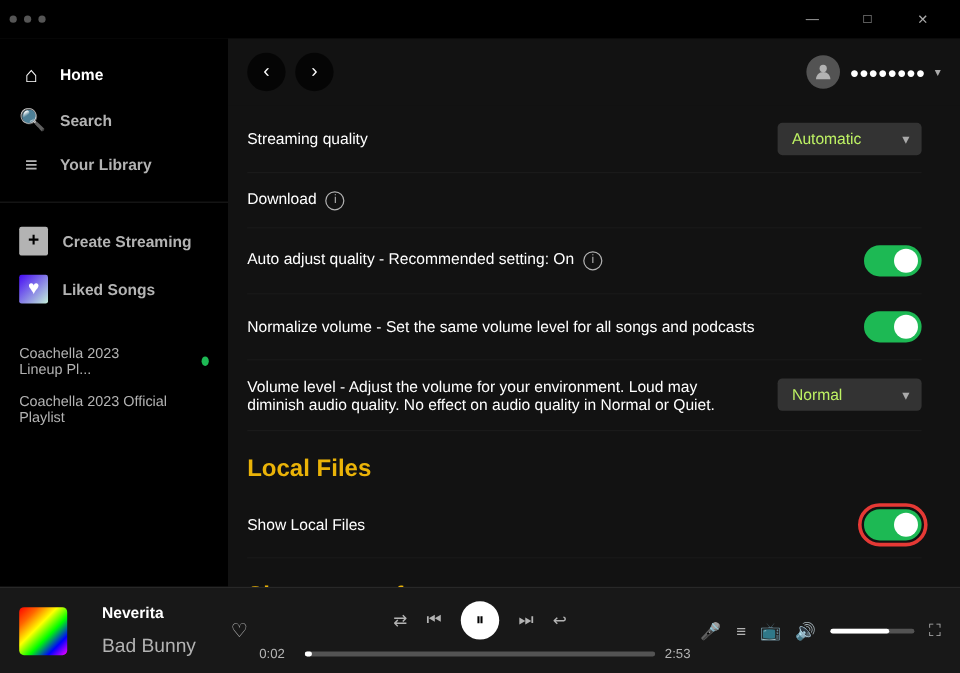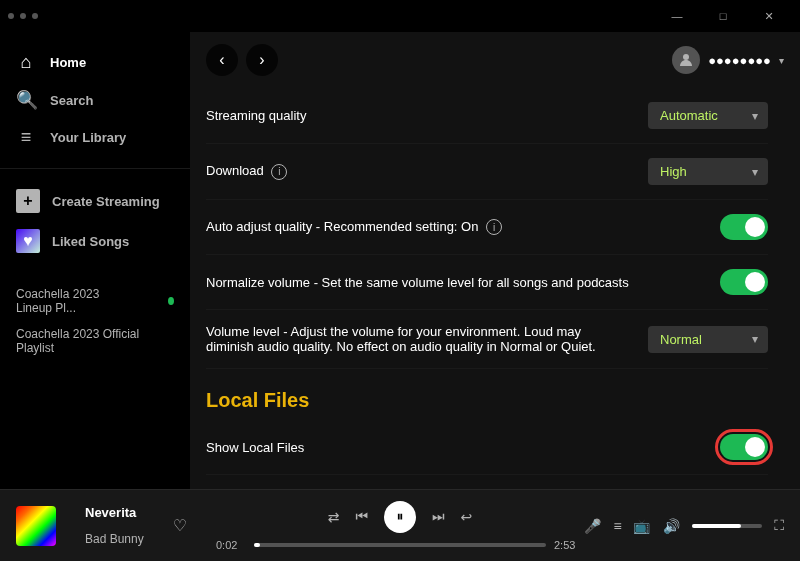--- a/index.html
+++ b/index.html
@@ -187,21 +187,21 @@
       flex-shrink: 0;
     }
     .now-playing-left { display: flex; align-items: center; gap: 29px; width: 200px; }
     .album-art {
       width: 40px; height: 40px; border-radius: 4px;
       background: linear-gradient(135deg, #f00, #f60, #ff0, #0f0, #00f, #f0f);
       flex-shrink: 0;
     }
     .track-info { }
     .track-name { color: #fff; font-size: 13px; font-weight: 600; }
-    .track-artist { color: #b3b3b3; font-size: 12px; margin-top: 12px; }
+    .track-artist { color: #b3b3b3; font-size: 16px; margin-top: 12px; }
     .heart-btn { background: none; border: none; color: #b3b3b3; cursor: pointer; font-size: 16px; }
 
     .now-playing-center { display: flex; flex-direction: column; align-items: center; gap: 6px; flex: 1; }
     .player-controls { display: flex; align-items: center; gap: 16px; }
     .ctrl-btn { background: none; border: none; color: #b3b3b3; cursor: pointer; font-size: 14px; }
     .play-btn {
       width: 32px; height: 32px; border-radius: 50%; background: #fff;
       border: none; cursor: pointer; display: flex; align-items: center; justify-content: center;
       font-size: 14px; color: #000;
     }
@@ -308,28 +308,20 @@
             <option>Very High</option>
           </select>
         </div>
       </div>
 
       <div class="setting-row">
         <span class="setting-label">
           <span>Download</span>
           <span class="info-icon">i</span>
         </span>
-        <div class="dropdown-wrapper">
-          <select class="setting-dropdown">
-            <option>Low</option>
-            <option>Normal</option>
-            <option selected="">High</option>
-            <option>Very High</option>
-          </select>
-        </div>
       </div>
 
       <div class="setting-row">
         <span class="setting-label">
           <span>Auto adjust quality - Recommended setting: On</span>
           <span class="info-icon">i</span>
         </span>
         <div class="toggle on"></div>
       </div>
 

